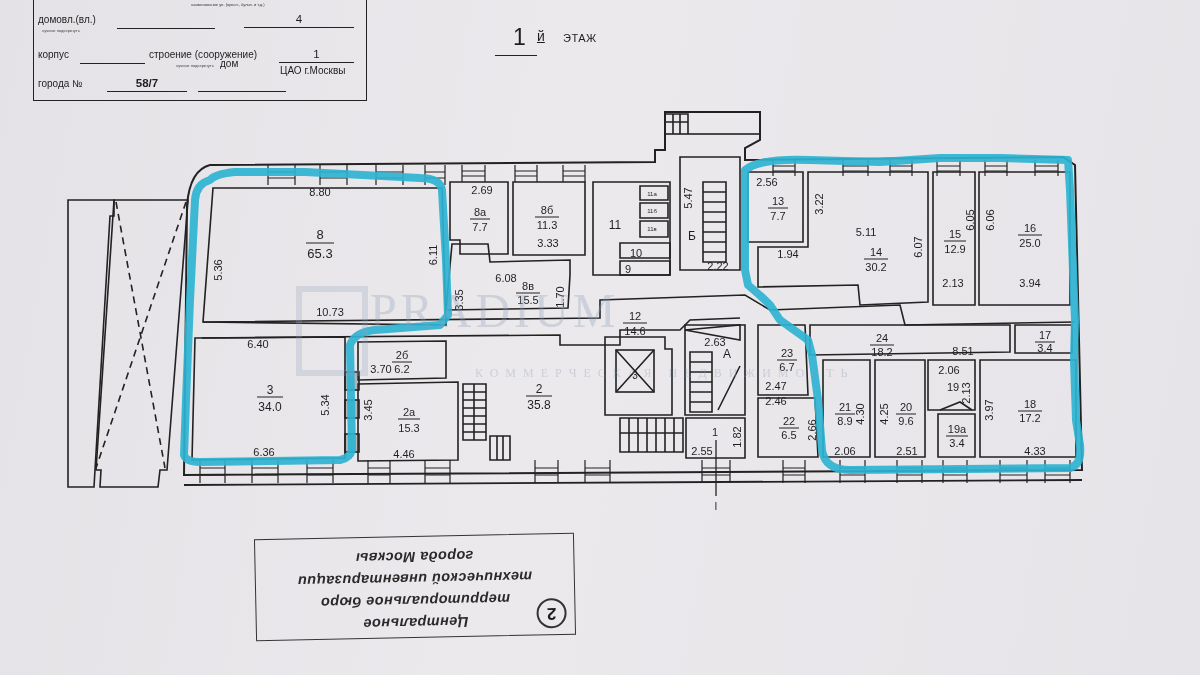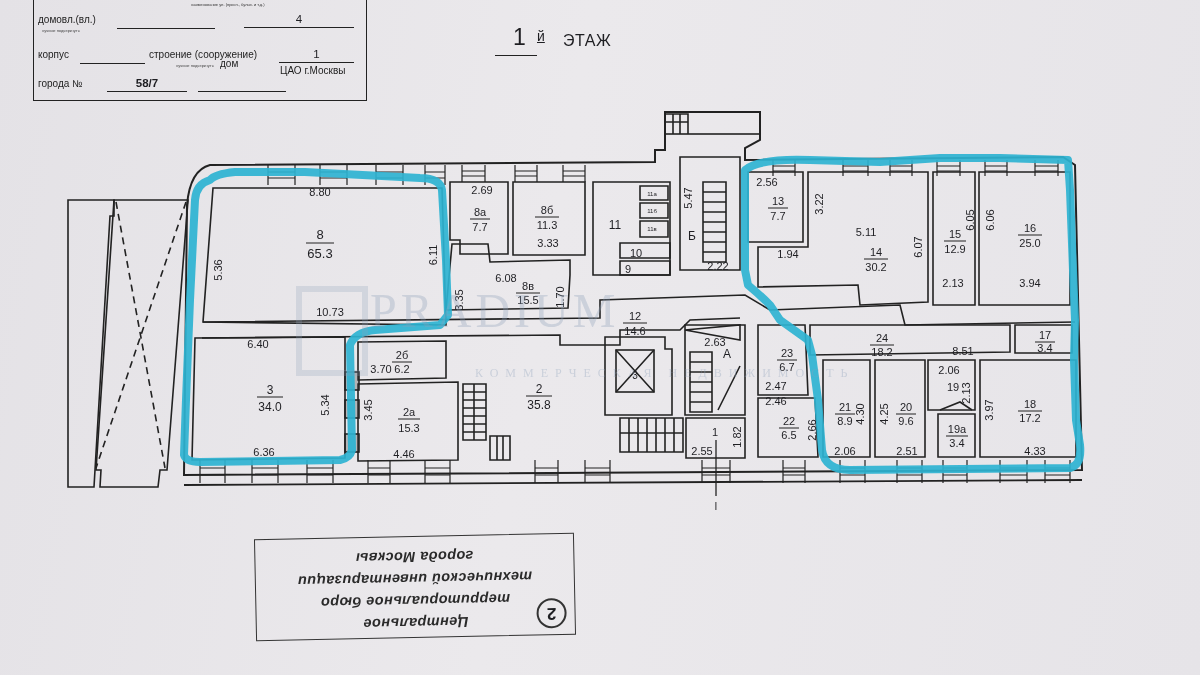--- a/index.html
+++ b/index.html
@@ -11,21 +11,21 @@
   .header-box {
     position:absolute; left:33px; top:-4px; width:332px; height:103px;
     border:1.6px solid #222; background:transparent;
   }
   .hdr-caption { position:absolute; font-size:4px; color:#333; }
   .hdr-row { position:absolute; font-size:10px; color:#1d1d1d; white-space:nowrap; }
   .hdr-line { position:absolute; border-bottom:1px solid #222; height:14px; text-align:center; font-size:11.5px; }
   .hdr-small { position:absolute; font-size:4px; color:#444; }
   .floor-num { position:absolute; left:513px; top:24px; font-size:23px; }
   .floor-suffix { position:absolute; left:537px; top:28px; font-size:14px; text-decoration:underline; }
-  .floor-word { position:absolute; left:563px; top:32px; font-size:16px; letter-spacing:0.5px; }
+  .floor-word { position:absolute; left:563px; top:32px; font-size:11px; letter-spacing:0.5px; }
   .floor-underline { position:absolute; left:495px; top:55px; width:42px; border-bottom:1.5px solid #222; }
   svg.plan { position:absolute; left:0; top:0; }
   .lbl { font-family:"Liberation Sans", sans-serif; fill:#1f1f23; }
   .watermark {
     position:absolute; left:300px; top:283px; font-family:"Liberation Serif", serif;
     font-size:48px; color:rgba(140,160,185,0.32); letter-spacing:4px; pointer-events:none;
   }
   .watermark-sub {
     position:absolute; left:475px; top:366px; font-family:"Liberation Serif", serif;
     font-size:12px; color:rgba(140,160,185,0.35); letter-spacing:7px; pointer-events:none;

